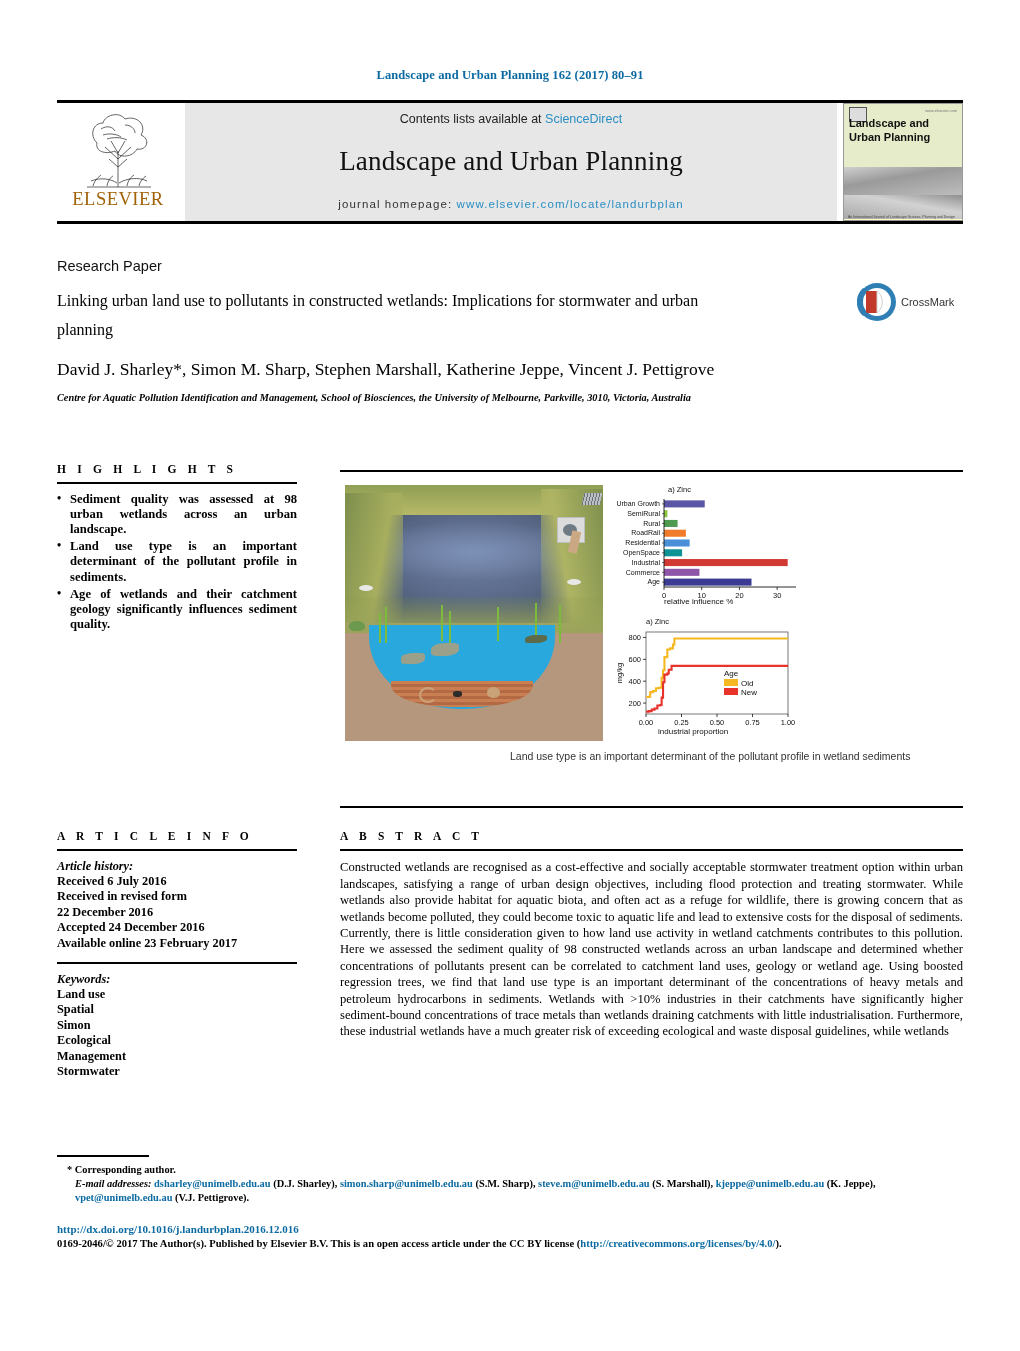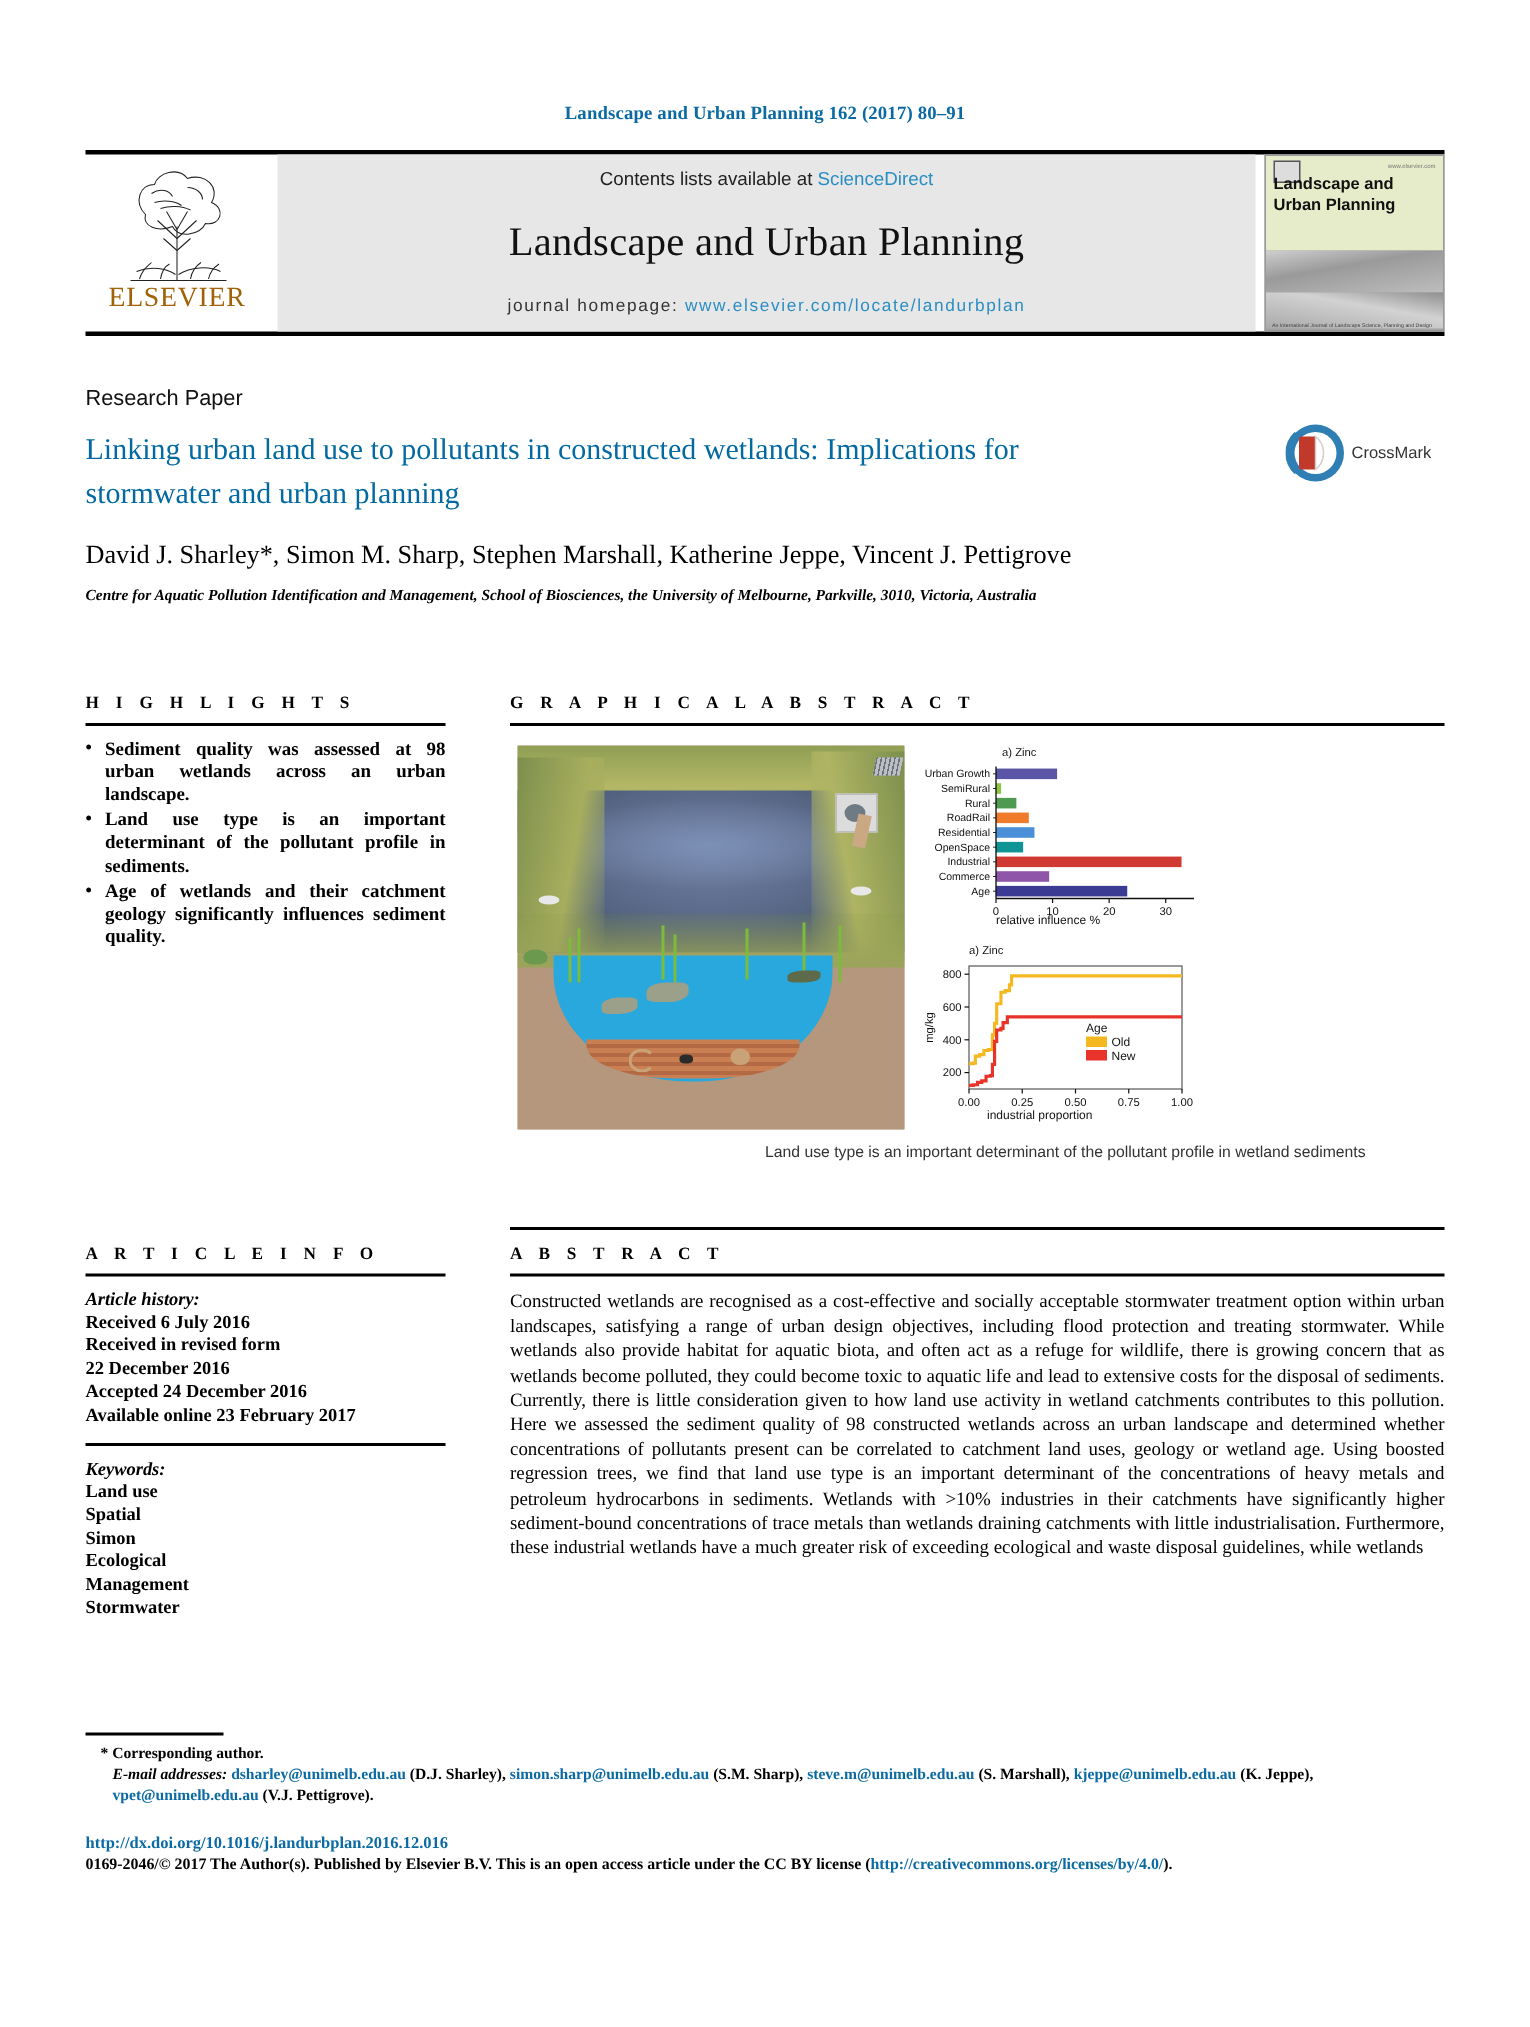--- a/index.html
+++ b/index.html
@@ -19,35 +19,35 @@
   .tree-svg{width:102px;height:84px;}
   .elsevier-word{font-family:"Liberation Serif",serif;font-size:18.5px;letter-spacing:.5px;color:#a16207;
                  font-weight:normal;margin-top:-2px;}
   .mast-center{flex:1;background:#e7e7e7;display:flex;flex-direction:column;align-items:center;
                justify-content:space-between;padding:9px 0 11px 0;box-sizing:border-box;margin-left:6px;margin-right:6px;}
   .contents{font-family:"Liberation Sans",sans-serif;font-size:12.5px;color:#222;}
   .contents a{color:#2a8ec4;text-decoration:none;}
   .jtitle{font-family:"Liberation Serif",serif;font-size:27px;color:#111;letter-spacing:.2px;}
   .jhome{font-family:"Liberation Sans",sans-serif;font-size:11.5px;letter-spacing:1.1px;color:#333;}
   .jhome .url{color:#2a8ec4;}
-  .cover{width:120px;height:118px;border:1px solid #999;box-sizing:border-box;position:relative;overflow:hidden;background:#a3a3a3;}
+  .cover{width:120px;height:118px;border:1px solid #999;box-sizing:border-box;position:relative;overflow:hidden;background:#fef9c3;}
   .cover .ctop{height:55%;background:#e6ecc9;position:relative;}
   .cover .ctitle{position:absolute;left:5px;top:12px;font-family:"Liberation Sans",sans-serif;font-weight:bold;
                  font-size:11px;line-height:14px;color:#111;}
   .cover .cbox{position:absolute;left:5px;top:3px;width:16px;height:13px;border:1px solid #555;background:#ddd;}
   .cover .ctiny{position:absolute;right:5px;top:4px;font-size:4px;color:#777;font-family:"Liberation Sans",sans-serif;}
   .cover .cimg1{height:24%;background:linear-gradient(170deg,#cfcfcf,#9a9a9a 40%,#bdbdbd);position:relative;}
   .cover .cimg2{height:21%;background:linear-gradient(10deg,#a9a9a9,#d2d2d2 60%,#8f8f8f);position:relative;}
   .cover .cfoot{position:absolute;bottom:1px;left:4px;font-size:3.5px;color:#444;font-family:"Liberation Sans",sans-serif;}
   .mast-rule-b{height:3.5px;background:#000;width:906px;margin-top:0;}
 
   
   .arthead{position:absolute;left:57px;top:258px;width:906px;}
   .restype{font-family:"Liberation Sans",sans-serif;font-size:14.5px;color:#111;margin-bottom:12px;}
-  .title{font-family:"Liberation Serif",serif;font-size:20px;line-height:29px;color:#0369a1;max-width:700px;}
+  .title{font-family:"Liberation Serif",serif;font-size:16px;line-height:29px;color:#000000;max-width:700px;}
   .authors{font-family:"Liberation Serif",serif;font-size:17.5px;line-height:23px;margin-top:14px;max-width:700px;}
   .affil{font-family:"Liberation Serif",serif;font-style:italic;font-weight:bold;font-size:10.3px;margin-top:11px;color:#000;}
   .crossmark{position:absolute;right:0;top:22px;width:106px;height:44px;display:flex;align-items:center;gap:4px;}
   .cmtext{font-family:"Liberation Sans",sans-serif;font-size:11px;color:#333;}
 
   
   .hrule{height:2.5px;background:#000;}
   .secthead{font-family:"Liberation Serif",serif;font-weight:bold;font-size:11.5px;letter-spacing:4.2px;color:#000;}
 
   .hl-col{position:absolute;left:57px;top:463px;width:240px;}
@@ -196,21 +196,20 @@
     <div class="secthead">H I G H L I G H T S</div>
     <div class="thin-rule"></div>
     <ul class="hl">
       <li>Sediment quality was assessed at 98 urban wetlands across an urban landscape.</li>
       <li>Land use type is an important determinant of the pollutant profile in sediments.</li>
       <li>Age of wetlands and their catchment geology significantly influences sediment quality.</li>
     </ul>
   </div>
 
   <div class="ga-col">
-    <div class="secthead">G R A P H I C A L   A B S T R A C T</div>
     <div class="ga-rule"></div>
 
     <div class="ga-fig">
 
       <div class="ga-photo">
         <div class="ph-soil"></div>
         <div class="ph-grass"></div>
         <div class="ph-water"></div>
         <div class="ph-waterhaze"></div>
         <div class="ph-bankL"></div>

